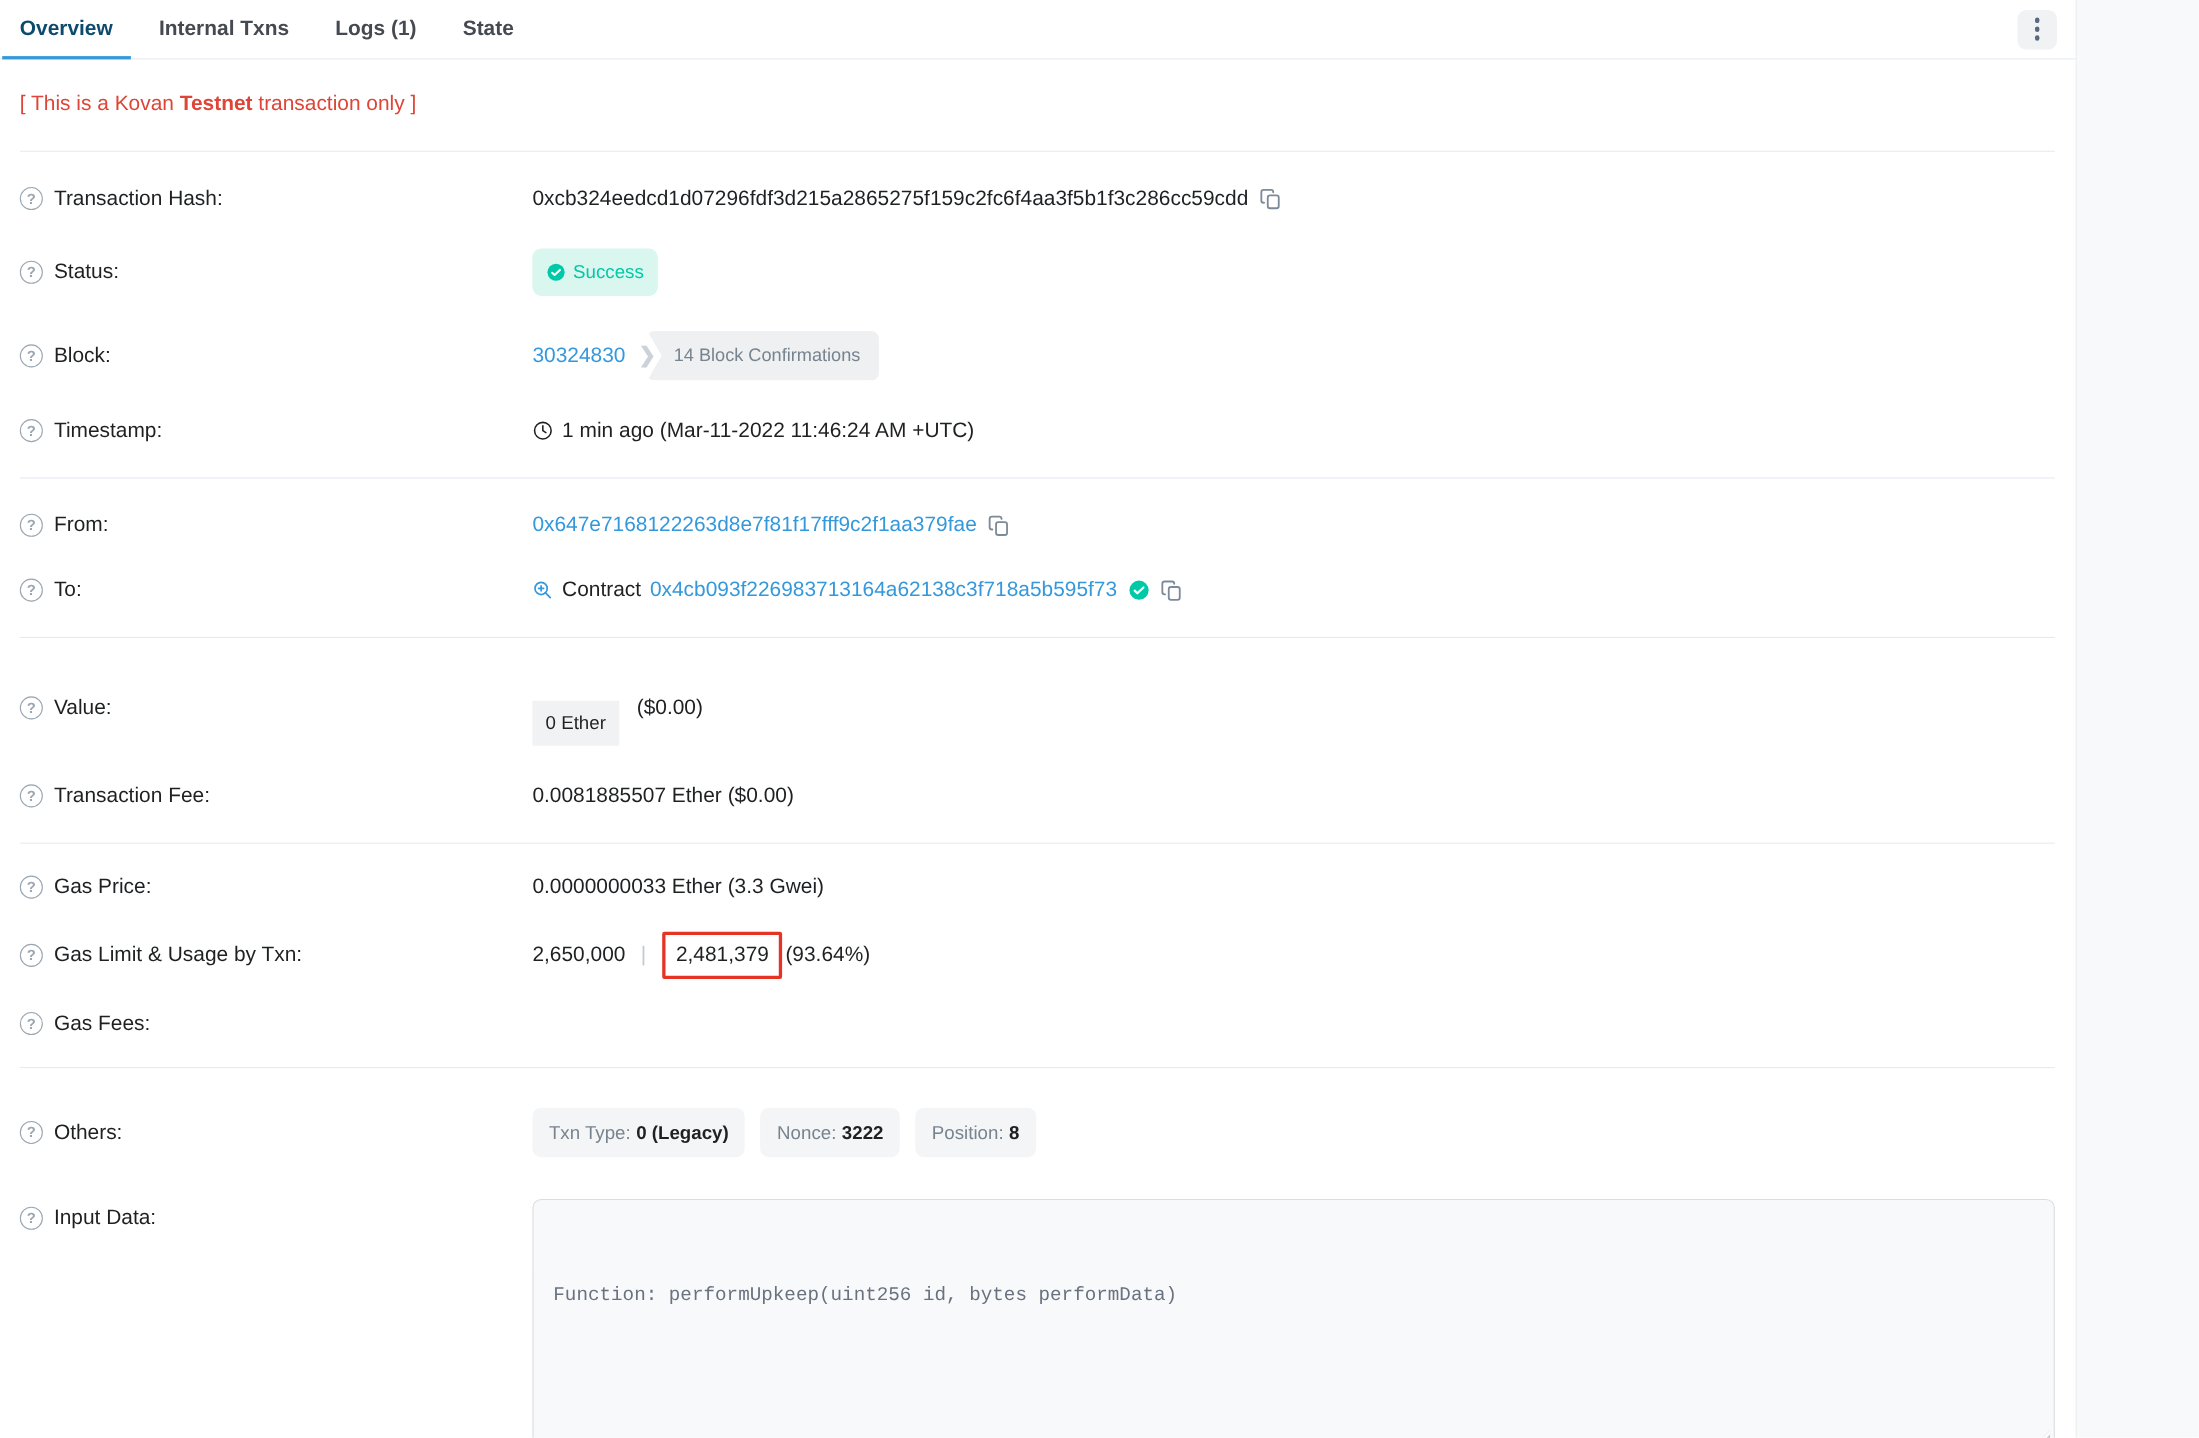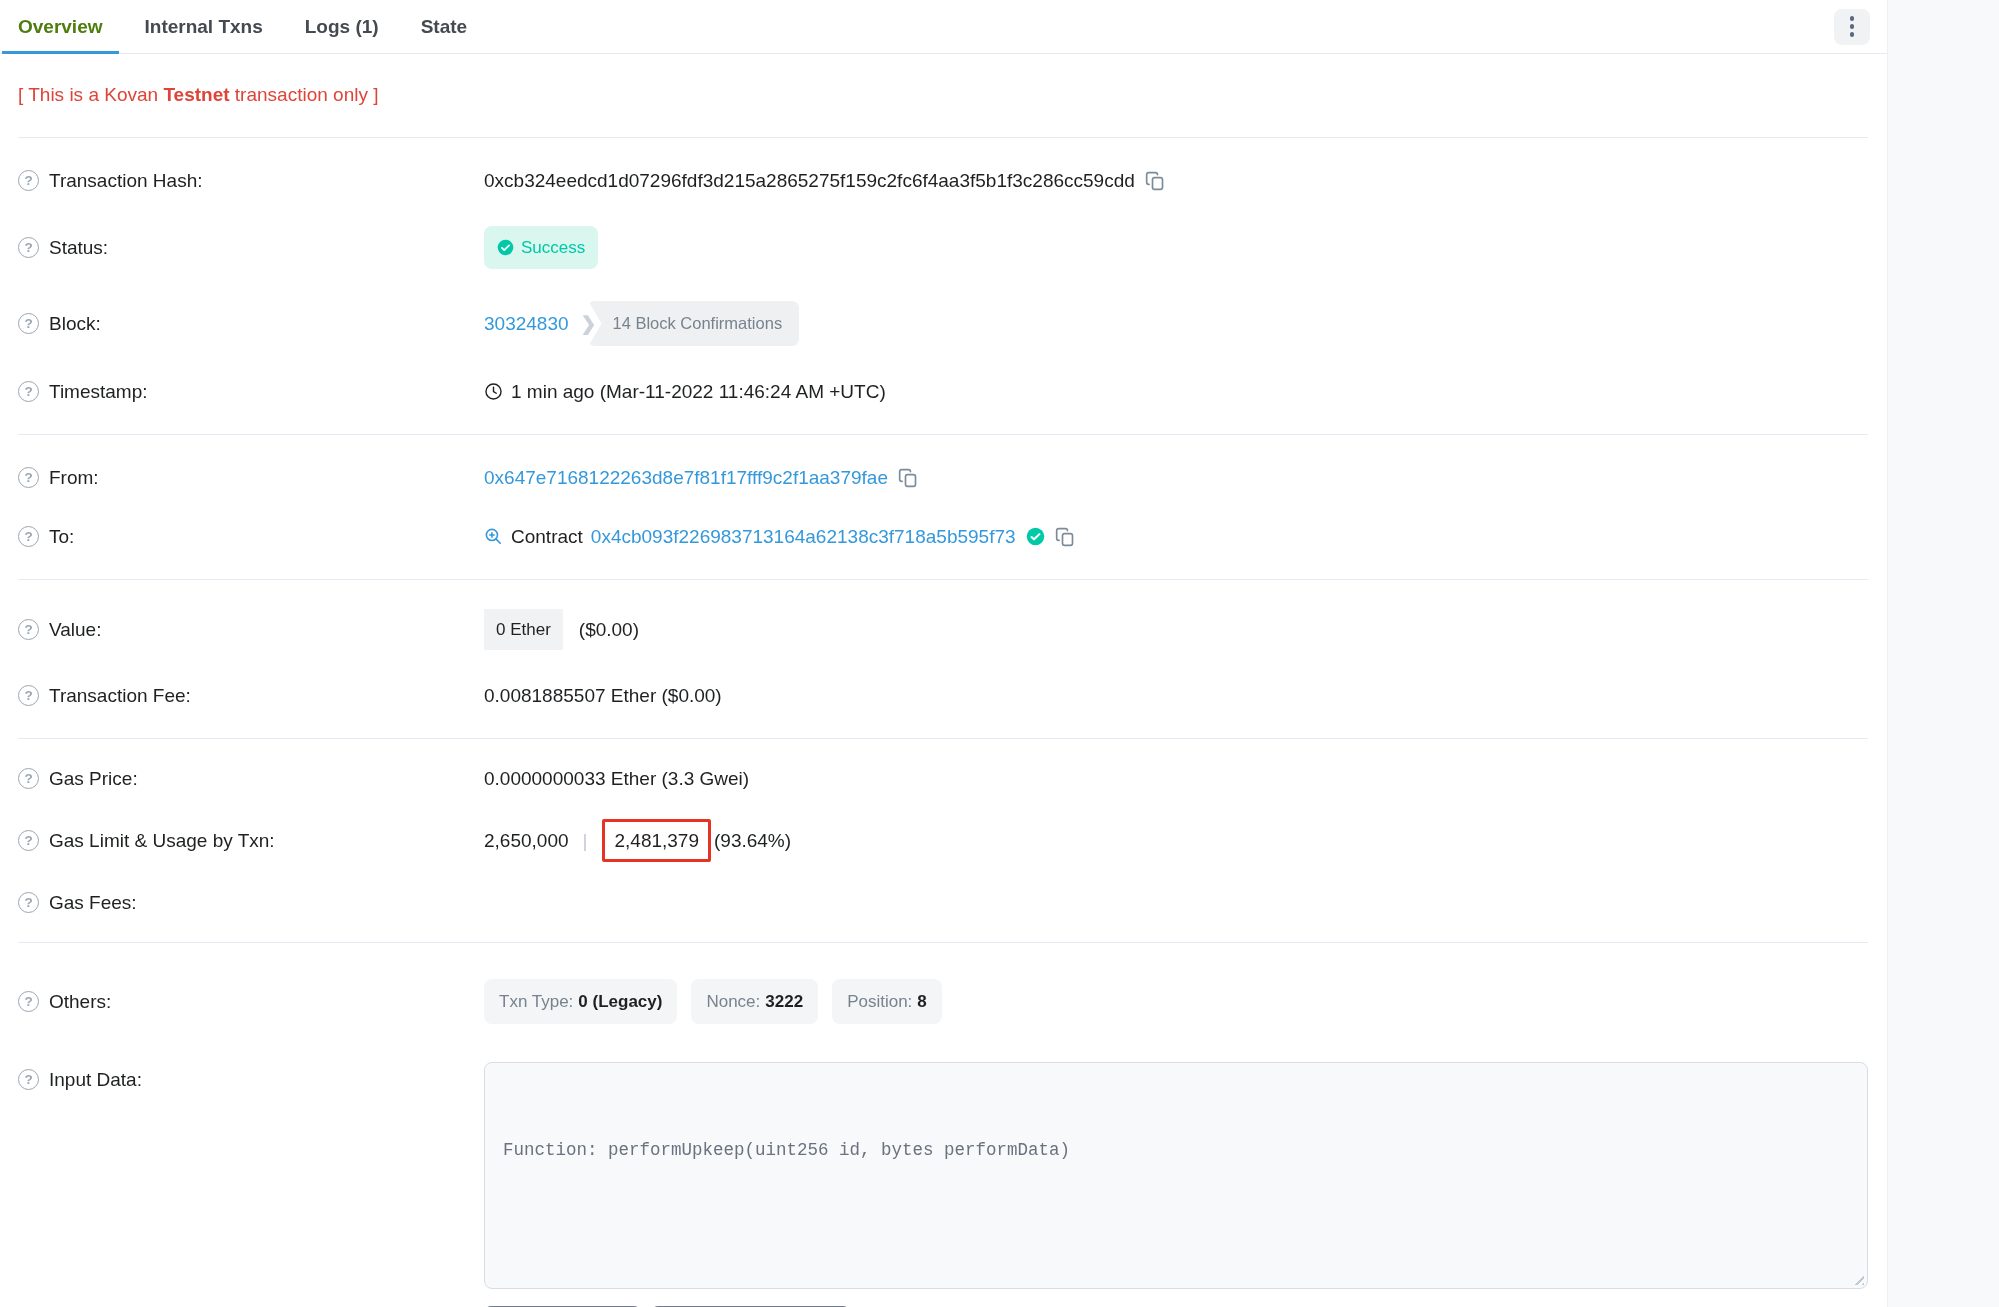--- a/index.html
+++ b/index.html
@@ -20,21 +20,21 @@
   
   .tabbar {
     display: flex; align-items: center; height: 54px;
     border-bottom: 1px solid #e7eaf3; padding: 0 17px 0 2px;
   }
   .tab {
     padding: 0 16px; height: 54px; display: flex; align-items: center;
     font-weight: 700; color: #454a51; cursor: pointer; margin-right: 10px;
     border-bottom: 3px solid transparent; padding-top: 3px;
   }
-  .tab.active { color: #4d7c0f; border-bottom-color: #3498db; }
+  .tab.active { color: #0c4a6e; border-bottom-color: #3498db; }
   .kebab-btn {
     margin-left: auto; width: 36px; height: 36px; border-radius: 8px;
     background: #f1f2f4; display: flex; flex-direction: column;
     align-items: center; justify-content: center; gap: 3.5px; cursor: pointer;
   }
   .kebab-btn i { width: 4.5px; height: 4.5px; border-radius: 50%; background: #596780; }
 
   
   .notice { padding: 30px 18px 31px; color: #de4437; }
   .notice b { font-weight: 700; text-align: center; }
@@ -64,21 +64,21 @@
     background: #d9f6ef; color: #00c9a7; font-size: 17px;
     border-radius: 8px; padding: 8px 13px;
   }
   .chev { color: #ccd2d9; font-weight: 700; font-size: 19px; margin: 0 -8px 0 12px; position: relative; z-index: 1; }
   .badge-confirm {
     background: #eef0f2; color: #77838f; font-size: 16.5px;
     padding: 9px 17px 9px 24px; border-radius: 7px;
     clip-path: polygon(0 0, 100% 0, 100% 100%, 0 100%, 13px 50%);
   }
   .badge-plain {
-    background: #f1f2f3; border-radius: 1px; padding: 7px 12px; font-size: 17px;
+    background: #f1f2f3; border-radius: 1px; padding: 7px 12px; font-size: 17px; margin-top: 28px;
   }
   .badge-kv {
     background: #f4f5f6; border-radius: 8px; padding: 9px 15px; font-size: 17px;
     margin-right: 14px; display: inline-flex; gap: 5px;
   }
   .badge-kv .k { color: #77838f; }
   .badge-kv .v { color: #1e2022; font-weight: 700; }
 
   .muted { color: #77838f; }
   .sep-pipe { color: #c4cad2; margin: 0 14px; }

